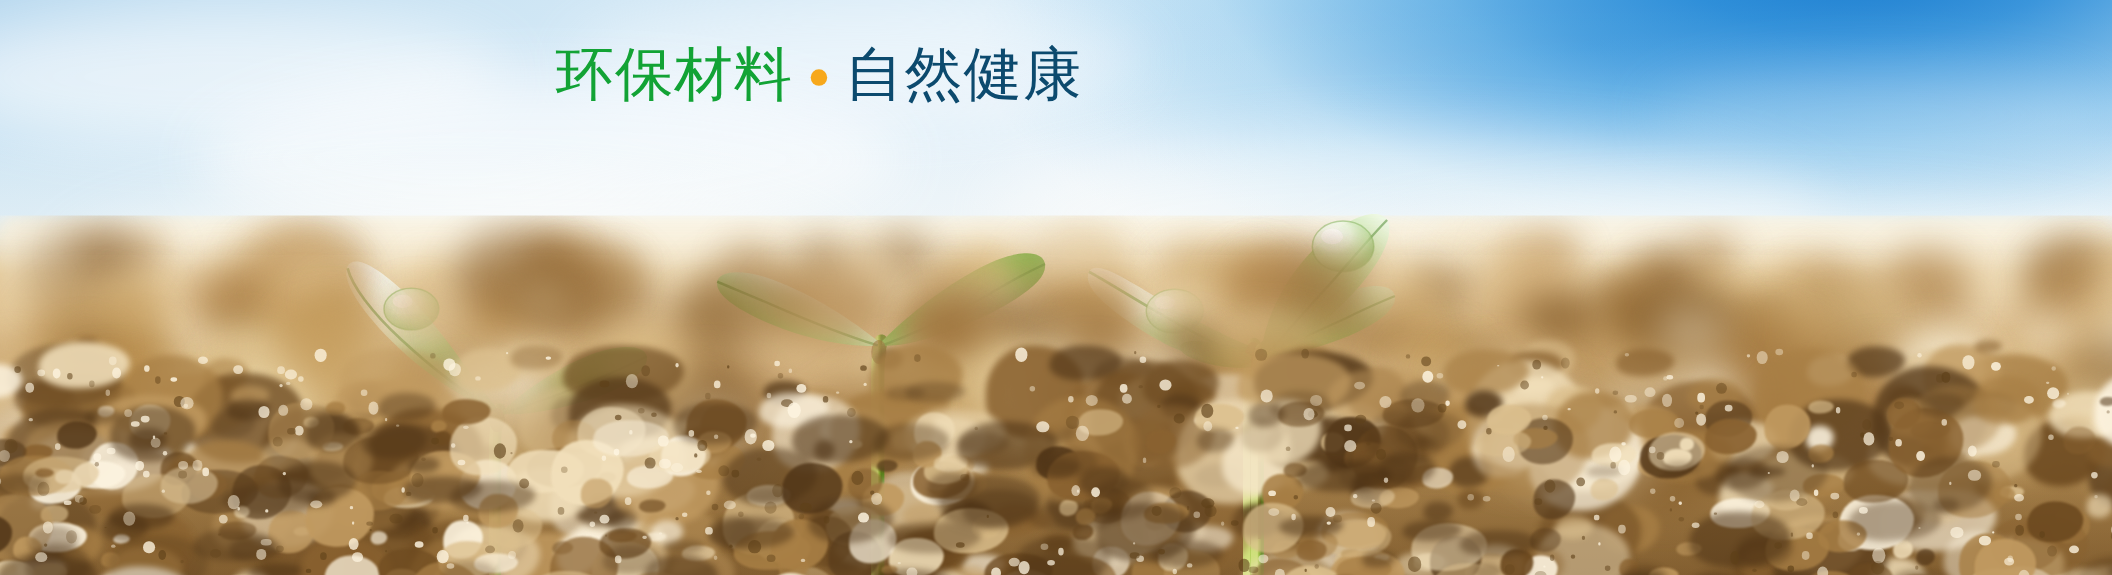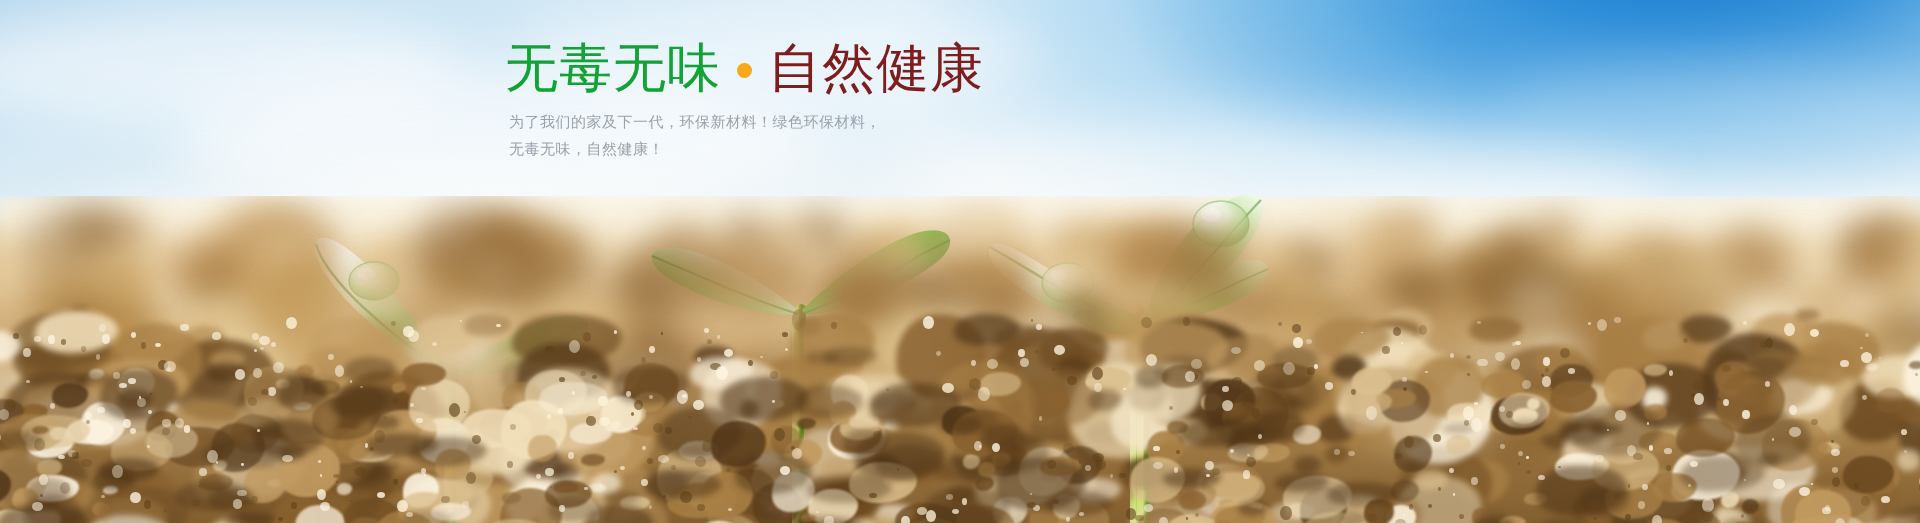--- a/index.html
+++ b/index.html
@@ -157,21 +157,21 @@
   .headline {
     font-size: 53px;
     line-height: 1.12;
     font-weight: 400;
     margin: 0;
     white-space: nowrap;
     display: flex;
     align-items: center;
   }
   .h-green { color: #12a335; letter-spacing: 1px; }
-  .h-blue  { color: #7f1d1d; letter-spacing: 1px; }
+  .h-blue  { color: #0c4a6e; letter-spacing: 1px; }
   .dot {
     display: inline-block;
     width: 15px;
     height: 15px;
     border-radius: 50%;
     background: #f7a81b;
     margin: 0 16px;
     flex: 0 0 auto;
     position: relative;
     top: 3px;
@@ -1570,23 +1570,19 @@
       <ellipse cx="136" cy="55" rx="10" ry="7" fill="#ffffff" opacity=".88"></ellipse>
       <ellipse cx="146" cy="64" rx="28" ry="23" fill="none" stroke="#80b45c" stroke-width="1.4" opacity=".5"></ellipse>
 
       <path d="M64 164 C48 156 26 150 10 150 C-2 150 -6 156 2 162 C14 170 40 176 62 174 Z" fill="#57a12c"></path>
       <ellipse cx="69" cy="168" rx="7" ry="12" fill="#6b3f0e" opacity=".72"></ellipse>
     </svg>
   </div>
 
   <div class="copy">
     <div class="headline">
-      <span class="h-green">无毒无味</span>
+      <span class="h-green">环保材料</span>
       <span class="dot"></span>
       <span class="h-blue">自然健康</span>
     </div>
-    <div class="subcopy">
-      <div>为了我们的家及下一代，环保新材料！绿色环保材料，</div>
-      <div>无毒无味，自然健康！</div>
-    </div>
   </div>
 
 </div>
 
 </body></html>

